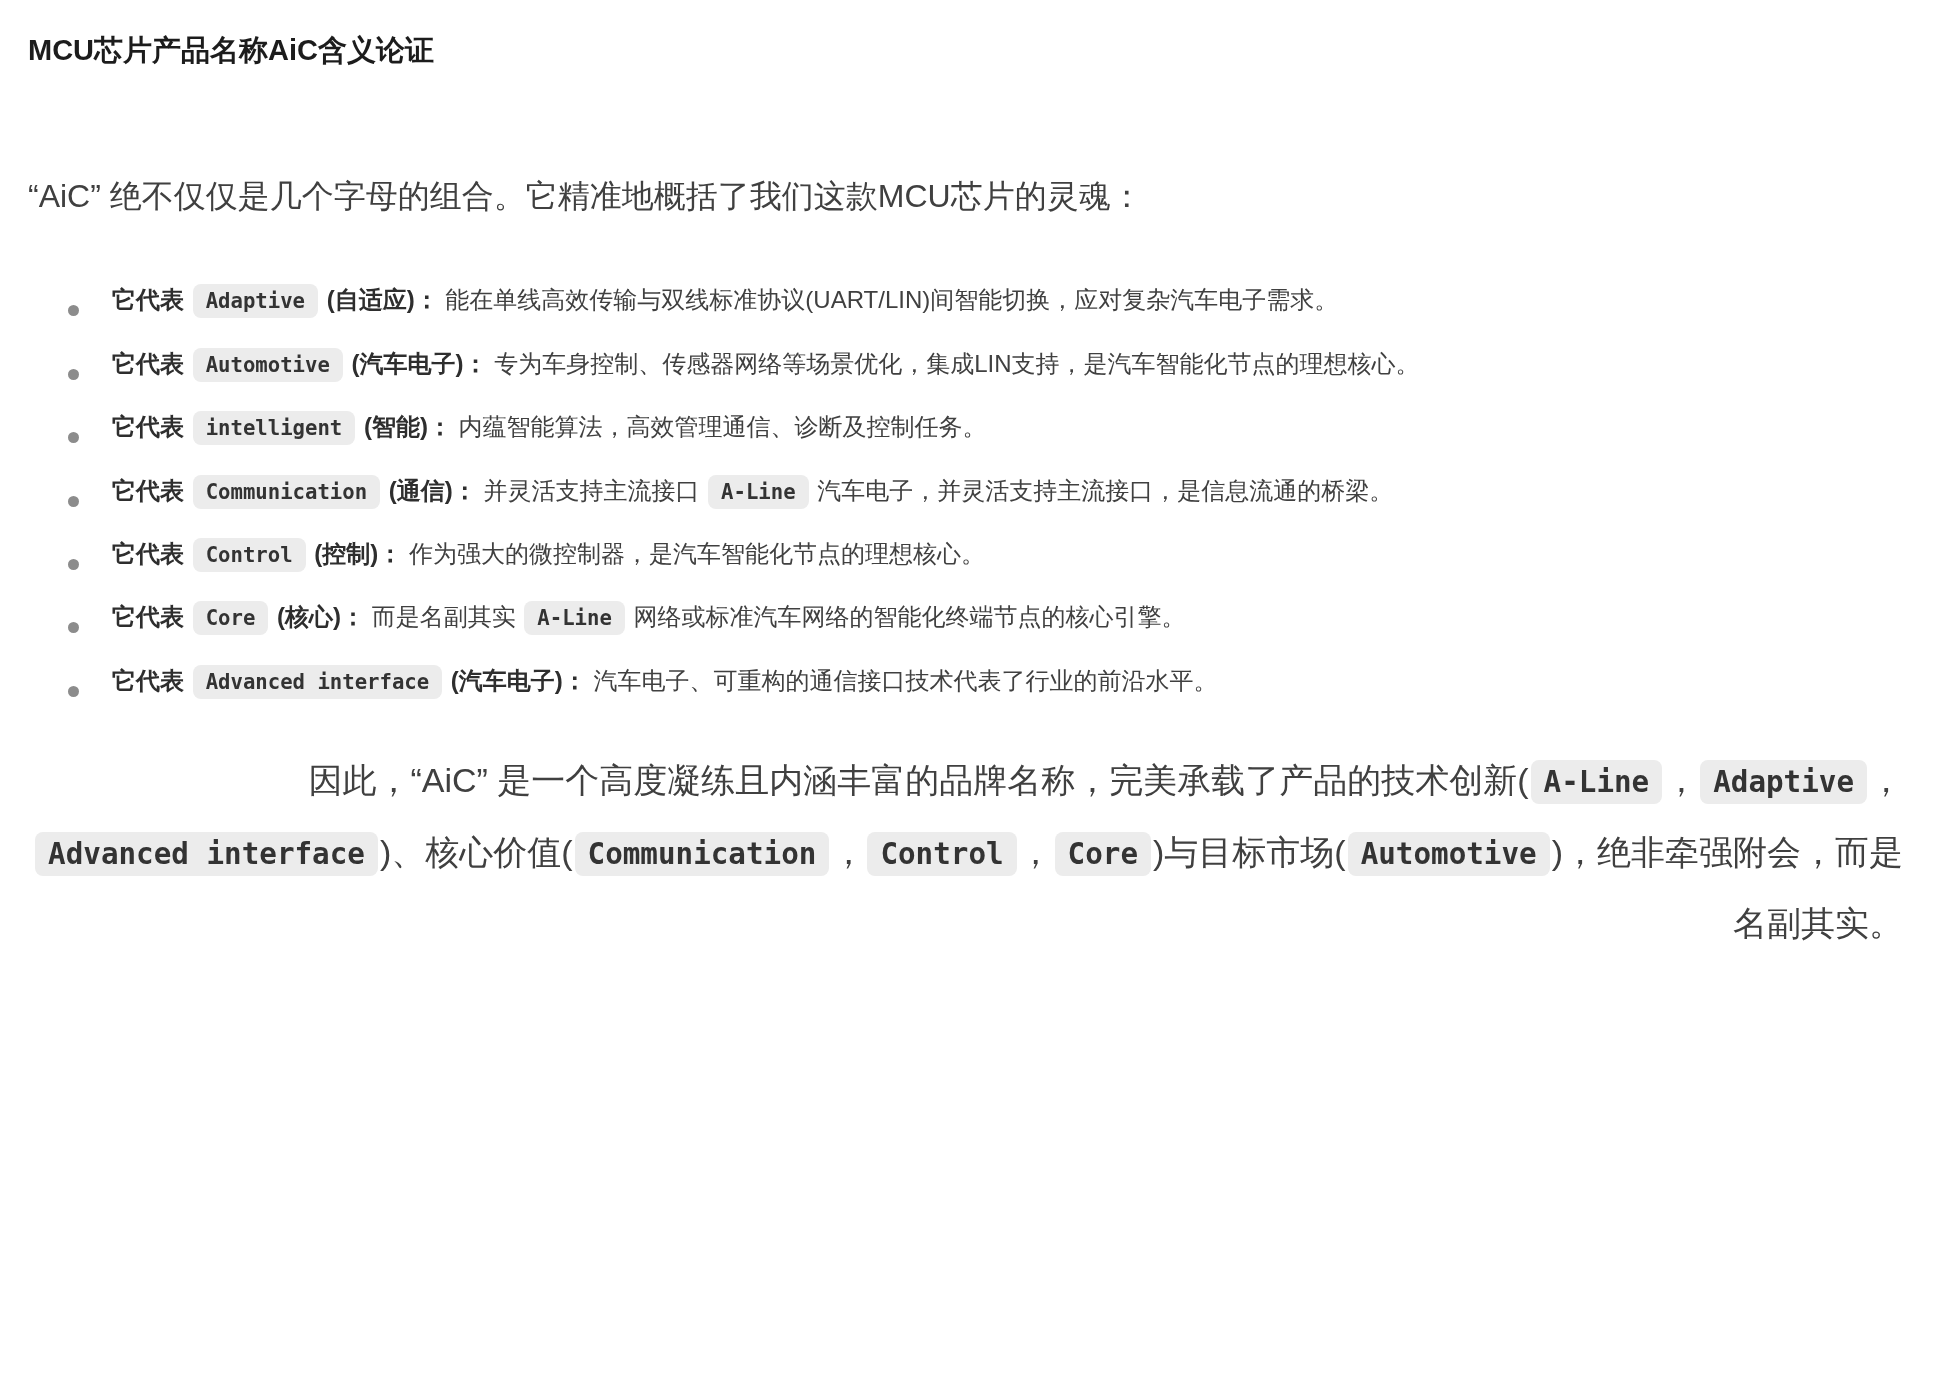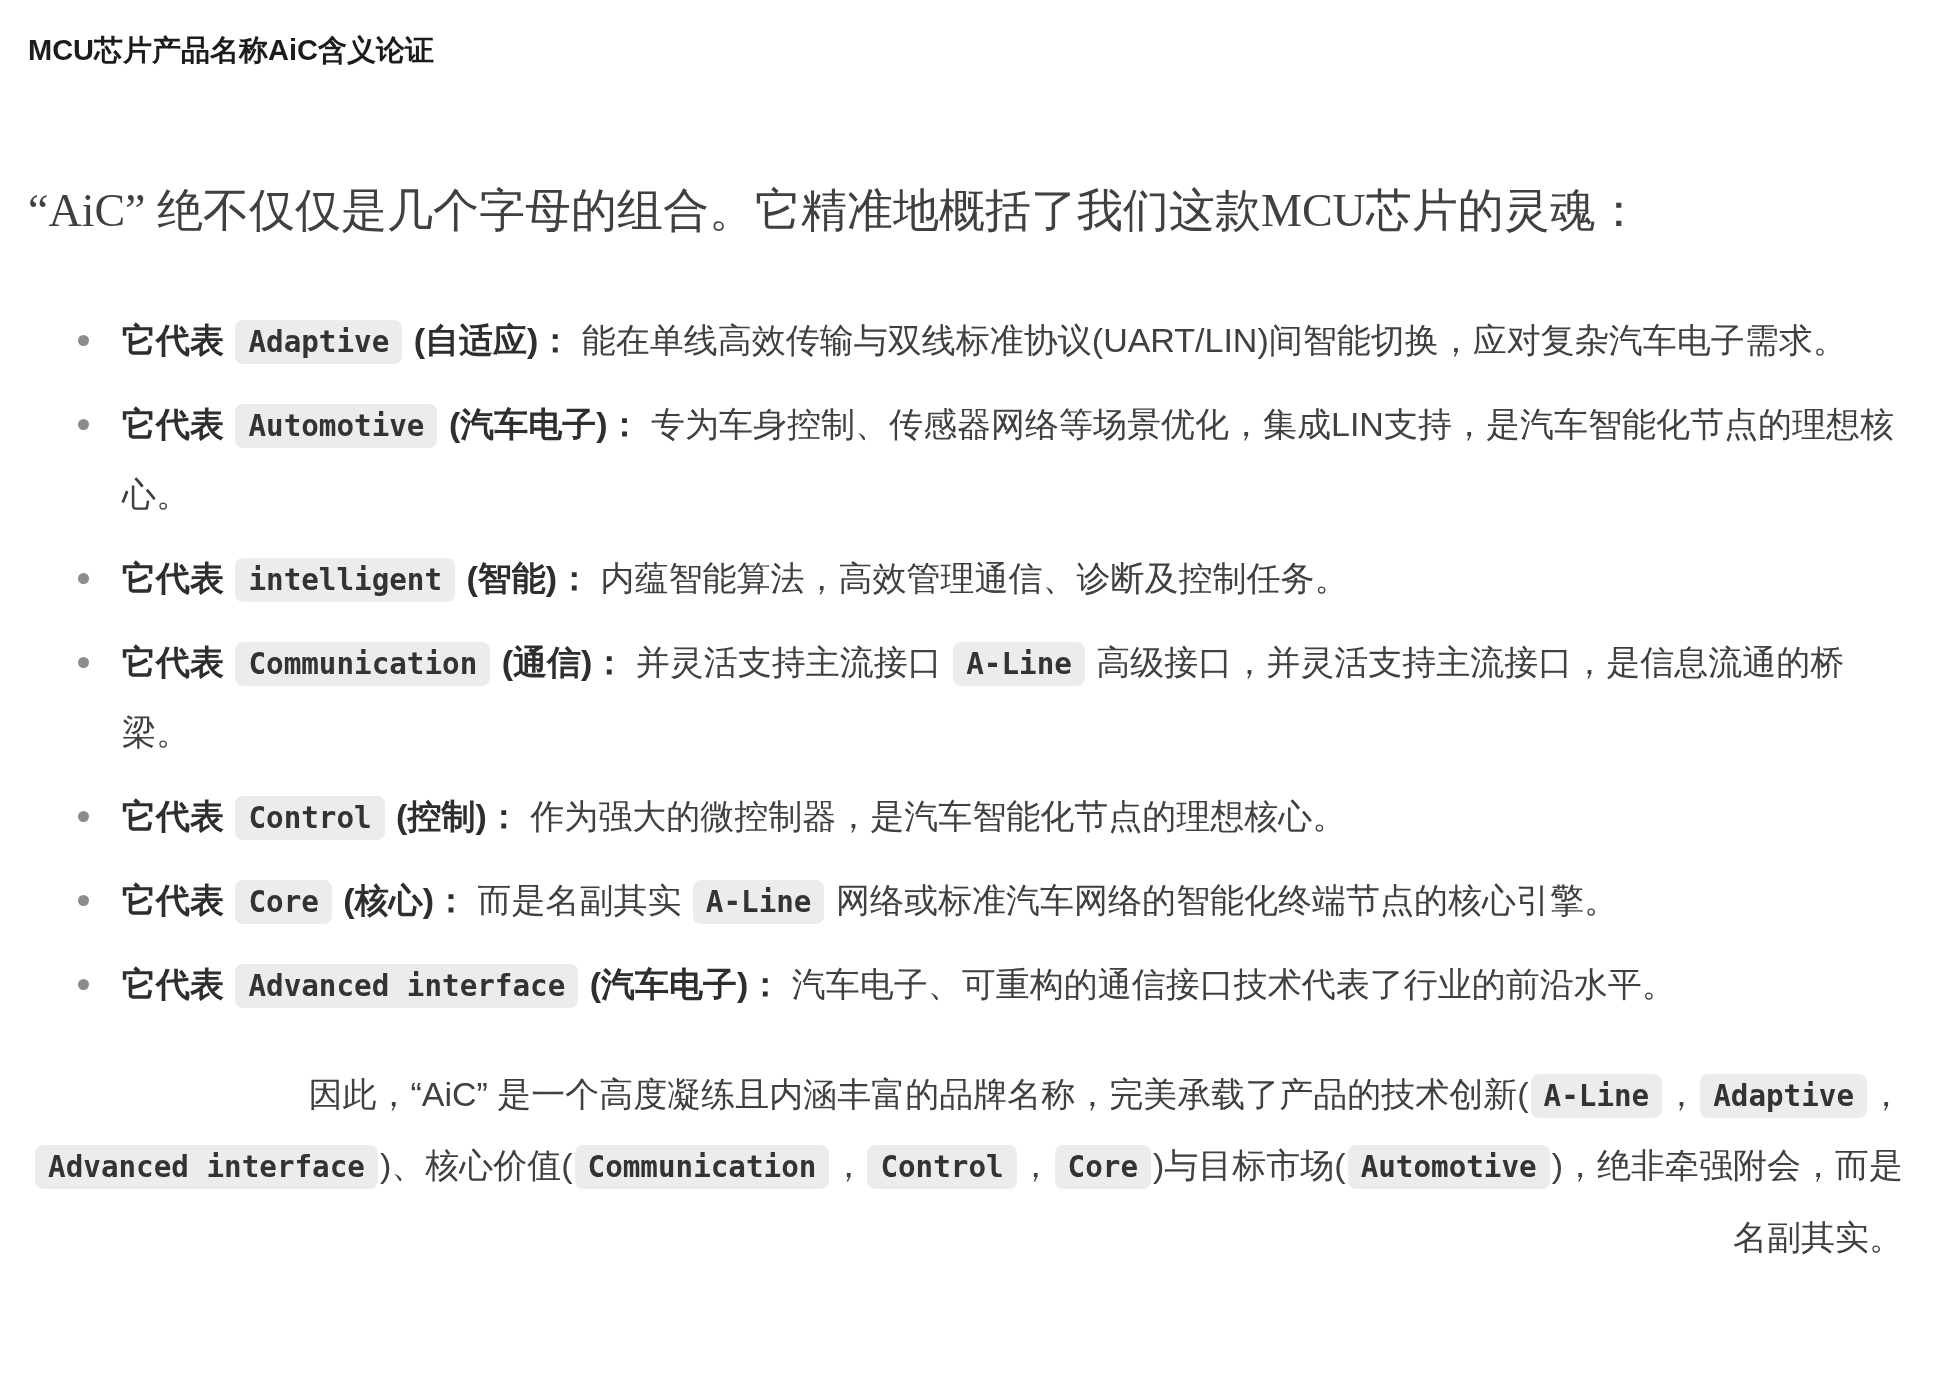--- a/index.html
+++ b/index.html
@@ -12,29 +12,28 @@
     width:1933px;height:1380px;overflow:hidden;
     font-family:"Liberation Sans","DejaVu Sans",sans-serif;
     color:var(--text);
   }
   .doc{padding:30px 30px 0 28px;}
   .title{
     text-align:left;font-size:29px;line-height:40px;font-weight:700;
     color:var(--title);
   }
   .intro{
-    margin-top:93px;font-size:46px;line-height:2.1;color:var(--text);font-family:Liberation Serif, serif;
+    margin-top:93px;font-size:32px;line-height:2.1;color:var(--text);
   }
   ul.points{
     list-style:none;margin-top:45px;padding-left:76px;
   }
   ul.points li{
-    position:relative;font-size:34px;line-height:2.06;margin-bottom:14px;
+    position:relative;font-size:24px;line-height:2.06;margin-bottom:14px;
     padding-left:8px;
-    margin-left:10px;
   }
   ul.points li::before{
     content:"";position:absolute;left:-36px;top:30px;width:11px;height:11px;
     border-radius:50%;background:var(--bullet-marker);
   }
   .conclusion{
     margin-top:40px;font-size:34px;line-height:2.1;color:var(--text);text-align:right;
   }
   .bold{font-weight:700;color:var(--bold-text);}
   .code{
@@ -51,21 +50,21 @@
 <div class="doc">
 
   <h1 class="title">MCU芯片产品名称AiC含义论证</h1>
 
   <p class="intro">“AiC” 绝不仅仅是几个字母的组合。它精准地概括了我们这款MCU芯片的灵魂：</p>
 
   <ul class="points">
     <li><span class="bold">它代表 </span><span class="code">Adaptive</span><span class="bold"> (自适应)：</span><span class="txt"> 能在单线高效传输与双线标准协议(UART/LIN)间智能切换，应对复杂汽车电子需求。</span></li>
     <li><span class="bold">它代表 </span><span class="code">Automotive</span><span class="bold"> (汽车电子)：</span><span class="txt"> 专为车身控制、传感器网络等场景优化，集成LIN支持，是汽车智能化节点的理想核心。</span></li>
     <li><span class="bold">它代表 </span><span class="code">intelligent</span><span class="bold"> (智能)：</span><span class="txt"> 内蕴智能算法，高效管理通信、诊断及控制任务。</span></li>
-    <li><span class="bold">它代表 </span><span class="code">Communication</span><span class="bold"> (通信)：</span><span class="txt"> 并灵活支持主流接口 </span><span class="code">A-Line</span><span class="txt"> 高级接口，并灵活支持主流接口，是信息流通的桥梁。</span></li>
+    <li><span class="bold">它代表 </span><span class="code">Communication</span><span class="bold"> (通信)：</span><span class="txt"> 并灵活支持主流接口 </span><span class="code">A-Line</span><span class="txt"> 汽车电子，并灵活支持主流接口，是信息流通的桥梁。</span></li>
     <li><span class="bold">它代表 </span><span class="code">Control</span><span class="bold"> (控制)：</span><span class="txt"> 作为强大的微控制器，是汽车智能化节点的理想核心。</span></li>
     <li><span class="bold">它代表 </span><span class="code">Core</span><span class="bold"> (核心)：</span><span class="txt"> 而是名副其实 </span><span class="code">A-Line</span><span class="txt"> 网络或标准汽车网络的智能化终端节点的核心引擎。</span></li>
     <li><span class="bold">它代表 </span><span class="code">Advanced interface</span><span class="bold"> (汽车电子)：</span><span class="txt"> 汽车电子、可重构的通信接口技术代表了行业的前沿水平。</span></li>
   </ul>
 
   <p class="conclusion"><span class="txt">因此，“AiC” 是一个高度凝练且内涵丰富的品牌名称，完美承载了产品的技术创新(</span><span class="code">A-Line</span><span class="txt">，</span><span class="code">Adaptive</span><span class="txt">，</span><span class="code">Advanced interface</span><span class="txt">)、核心价值(</span><span class="code">Communication</span><span class="txt">，</span><span class="code">Control</span><span class="txt">，</span><span class="code">Core</span><span class="txt">)与目标市场(</span><span class="code">Automotive</span><span class="txt">)，绝非牵强附会，而是名副其实。</span></p>
 
 </div>
 
 </body></html>

